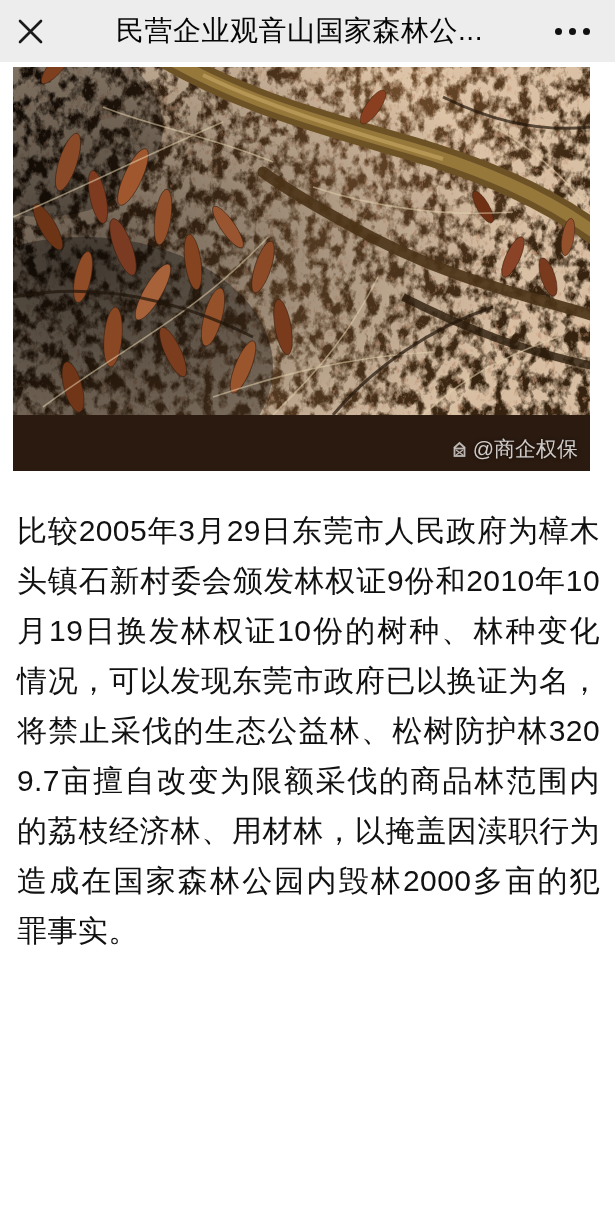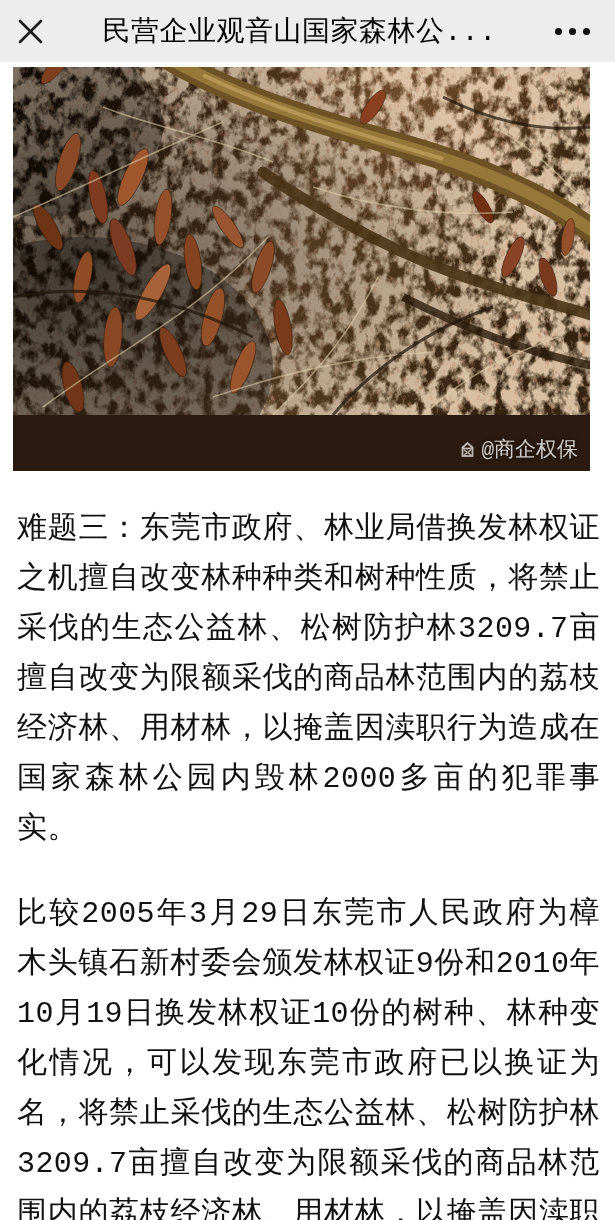--- a/index.html
+++ b/index.html
@@ -1,21 +1,21 @@
 <!DOCTYPE html>
 <html><head>
 <meta charset="utf-8">
 <style>
   html,body{margin:0;padding:0;background:#ffffff;}
   .screen{
     position:relative;
     width:615px;height:1220px;
     overflow:hidden;
     background:#ffffff;
-    font-family:Liberation Mono, monospace;
+    font-family:Liberation Sans, sans-serif;
   }
   
   .navbar{
     position:relative;
     height:62px;
     background:#ededed;
     display:flex;
     align-items:center;
   }
   .nav-close{
@@ -191,17 +191,16 @@
           <path d="M4,8 L9.5,3 L15,8" fill="none" stroke="rgba(255,255,255,.8)" stroke-width="2"></path>
           <rect x="4.5" y="8.5" width="10" height="7.5" fill="none" stroke="rgba(255,255,255,.8)" stroke-width="1.8"></rect>
           <path d="M6,10 L13,15 M13,10 L6,15" stroke="rgba(255,255,255,.8)" stroke-width="1.4"></path>
         </svg>
       </span>
       <span>@商企权保</span>
     </figcaption>
   </figure>
 
   <main class="article-body">
-    <p class="p1">难题三：东莞市政府、林业局借换发林权证之机擅自改变林种种类和树种性质，将禁止采伐的生态公益林、松树防护林3209.7亩擅自改变为限额采伐的商品林范围内的荔枝经济林、用材林，以掩盖因渎职行为造成在国家森林公园内毁林2000多亩的犯罪事实。</p>
     <p class="p2">比较2005年3月29日东莞市人民政府为樟木头镇石新村委会颁发林权证9份和2010年10月19日换发林权证10份的树种、林种变化情况，可以发现东莞市政府已以换证为名，将禁止采伐的生态公益林、松树防护林3209.7亩擅自改变为限额采伐的商品林范围内的荔枝经济林、用材林，以掩盖因渎职行为造成在国家森林公园内毁林2000多亩的犯罪事实。</p>
   </main>
 
 </div>
 
 </body></html>

